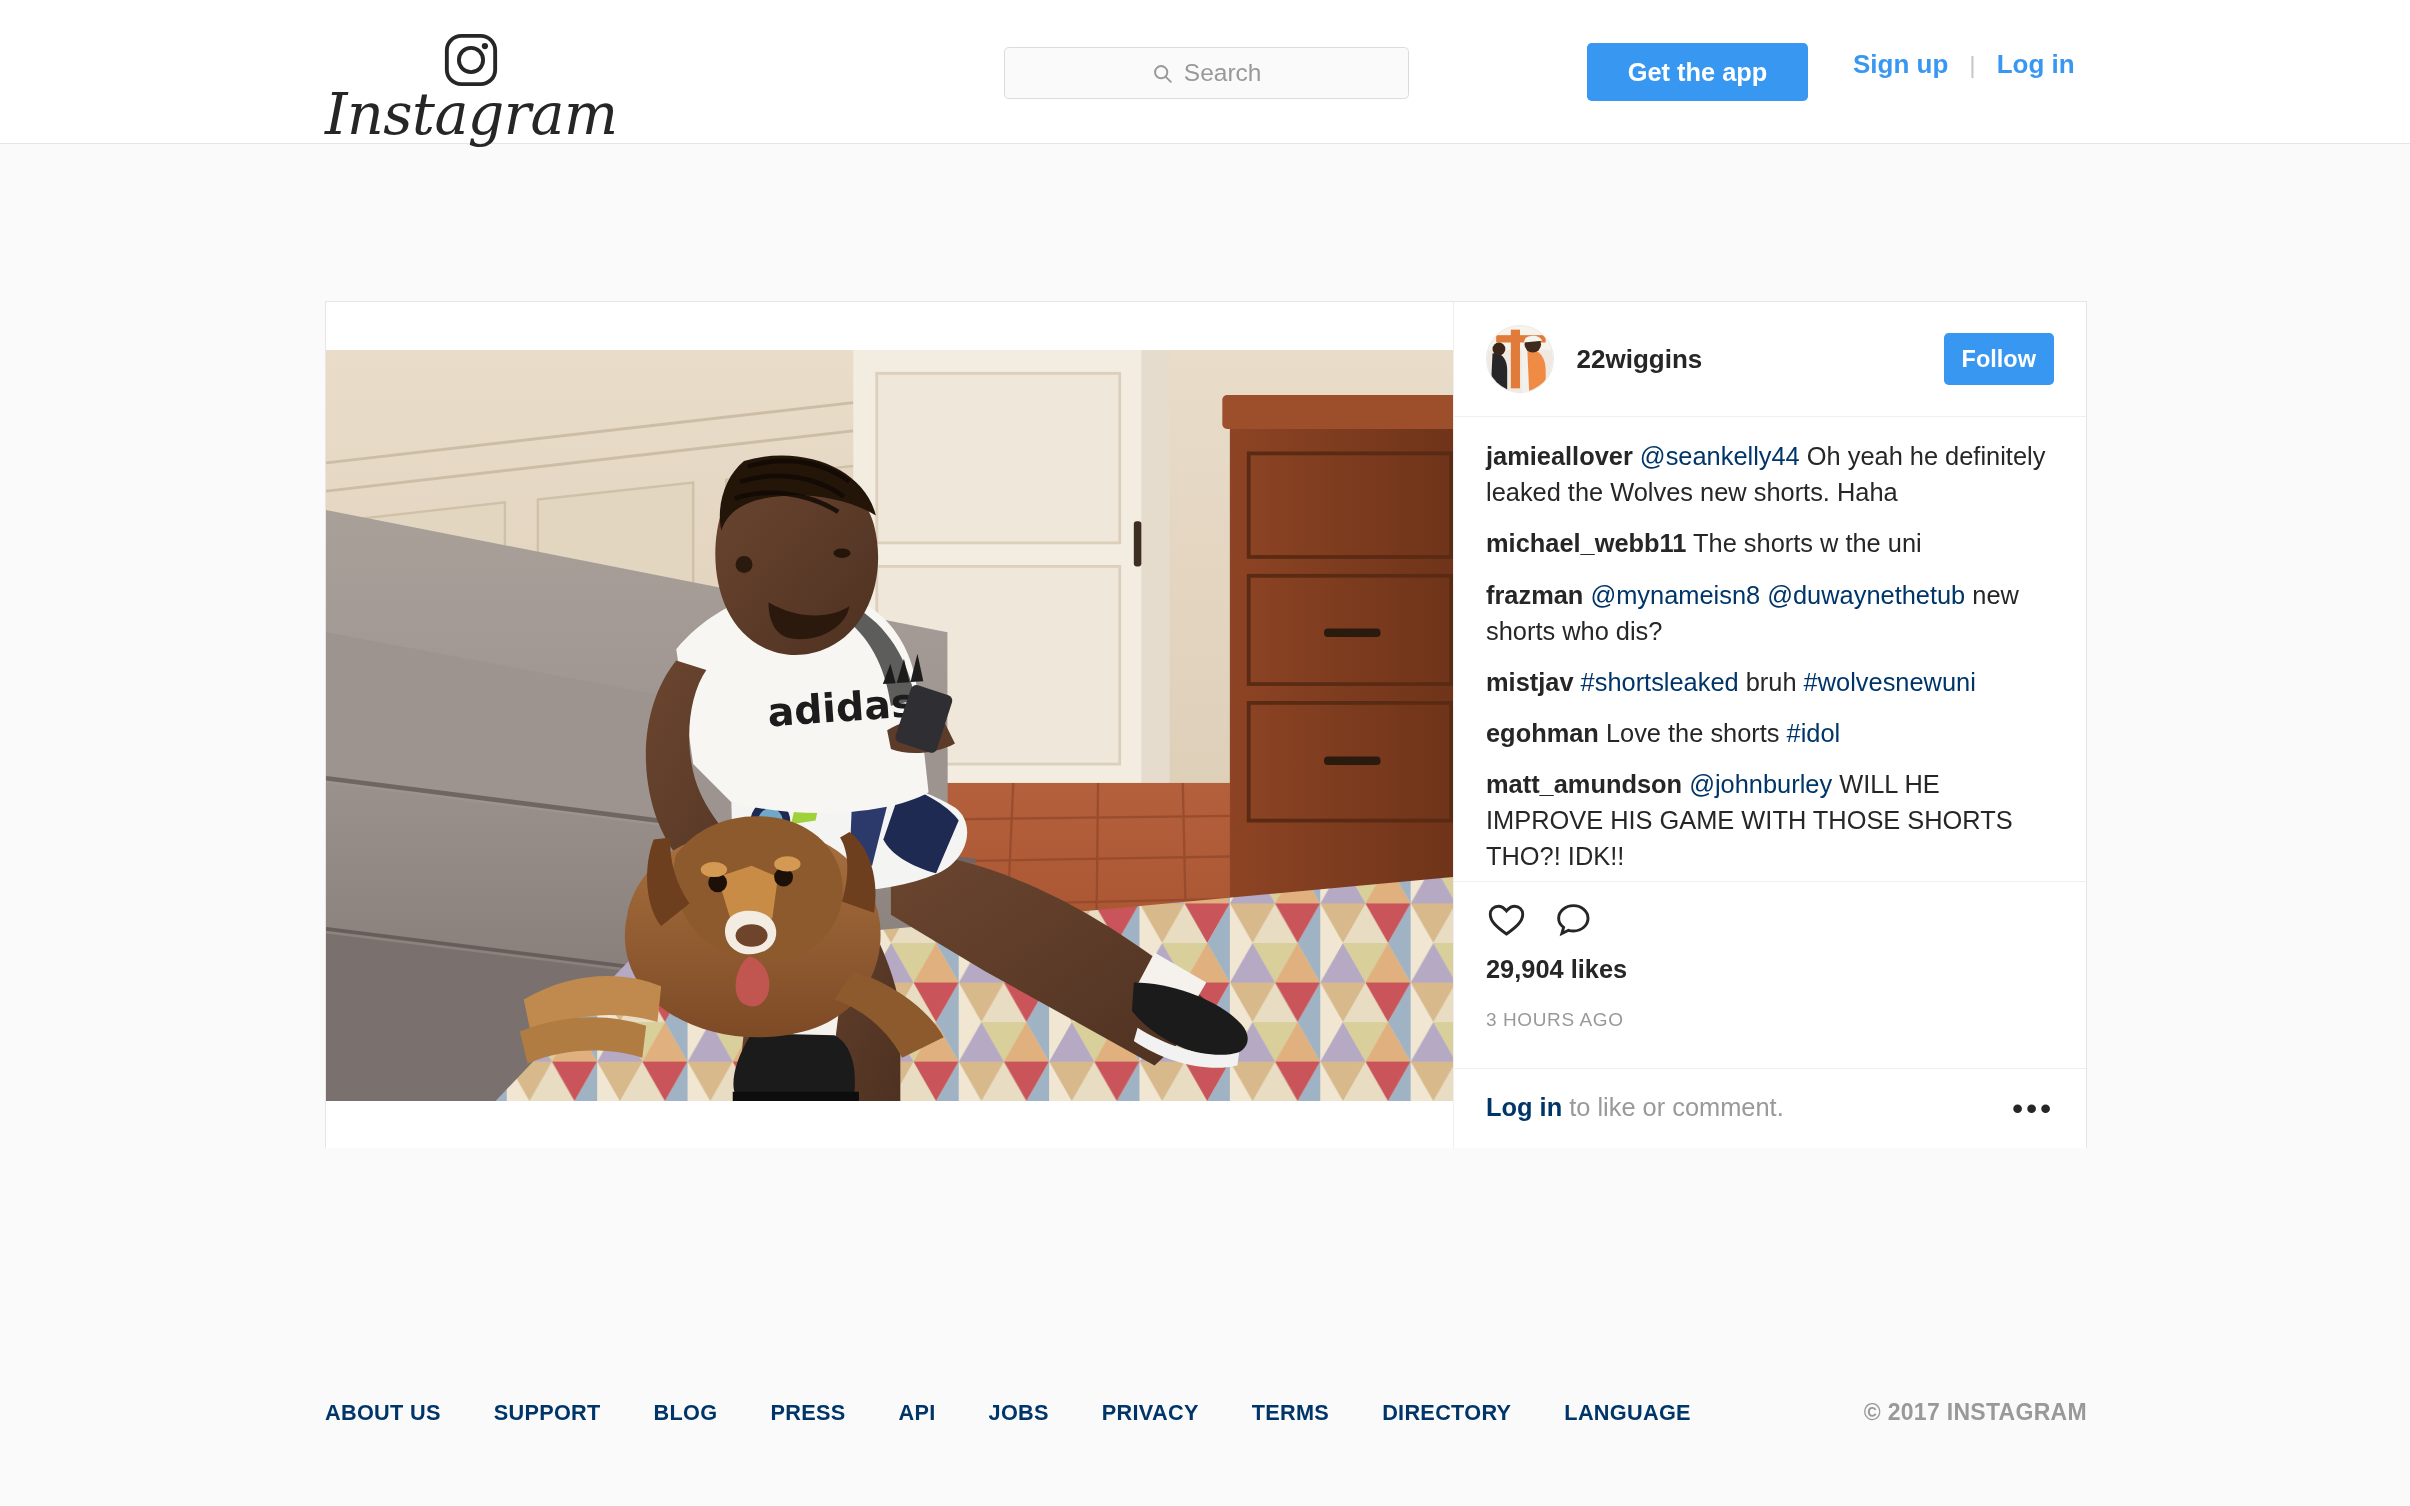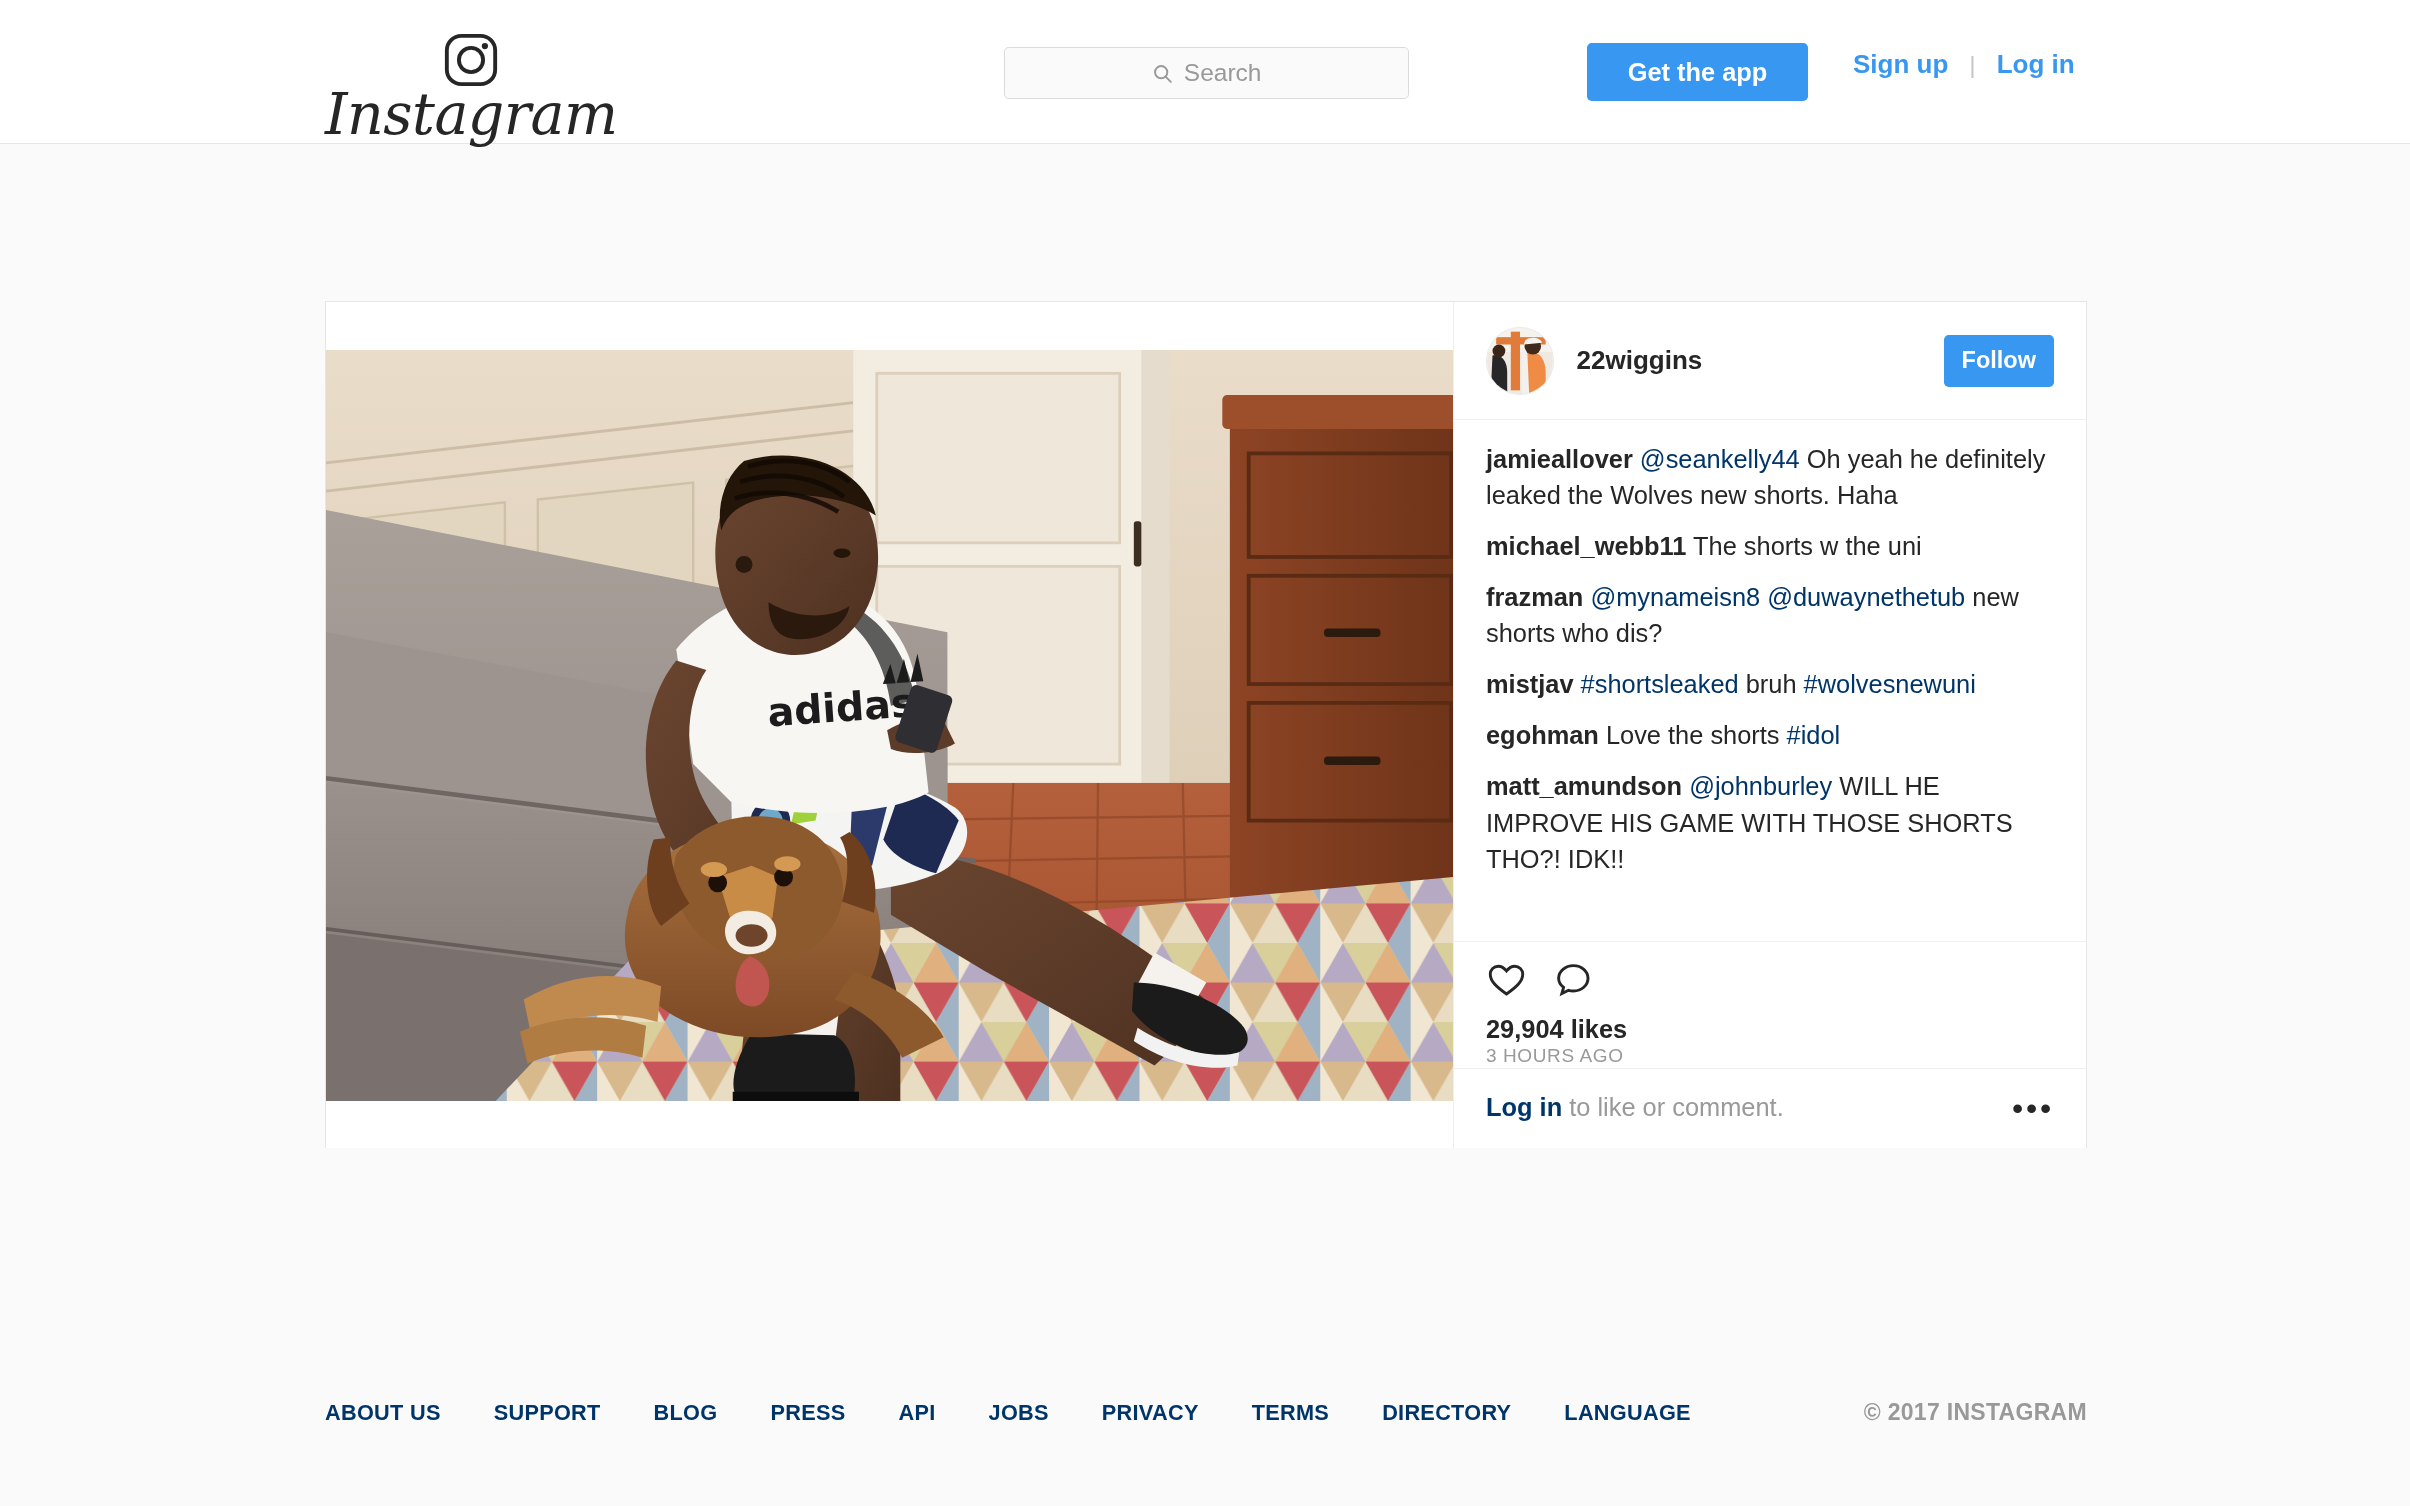--- a/index.html
+++ b/index.html
@@ -139,25 +139,25 @@
     padding: 17px 32px 0 32px;
   }
   .actions { display: flex; align-items: center; gap: 26px; }
   .act-icon { cursor: pointer; display:block; }
   .likes {
     font-size: 25.4px; font-weight: 700; color: #262626;
     margin-top: 15px;
   }
   .timestamp {
     font-size: 19px; color: #999; letter-spacing: 0.6px;
-    margin-top: 1px; text-transform: uppercase;
+    margin-top: 25px; text-transform: uppercase;
   }
   .login-row {
     border-top: 0.9px solid #efefef;
-    margin: 1px 0 0 0; padding: 22.6px 32px 24.5px 32px;
+    margin: 37px 0 0 0; padding: 22.6px 32px 24.5px 32px;
     display: flex; align-items: center; justify-content: space-between;
   }
   .login-text { font-size: 25.4px; color: #999; }
   .login-text a { color: #003569; font-weight: 600; text-decoration: none; cursor: pointer; }
   .dots { font-size: 32px; color: #262626; letter-spacing: 2.8px; cursor: pointer; line-height: 1; }
 
   
   .footer {
     position: absolute; left: 0; top: 1356px;
     width: 2411px; height: 113px;

